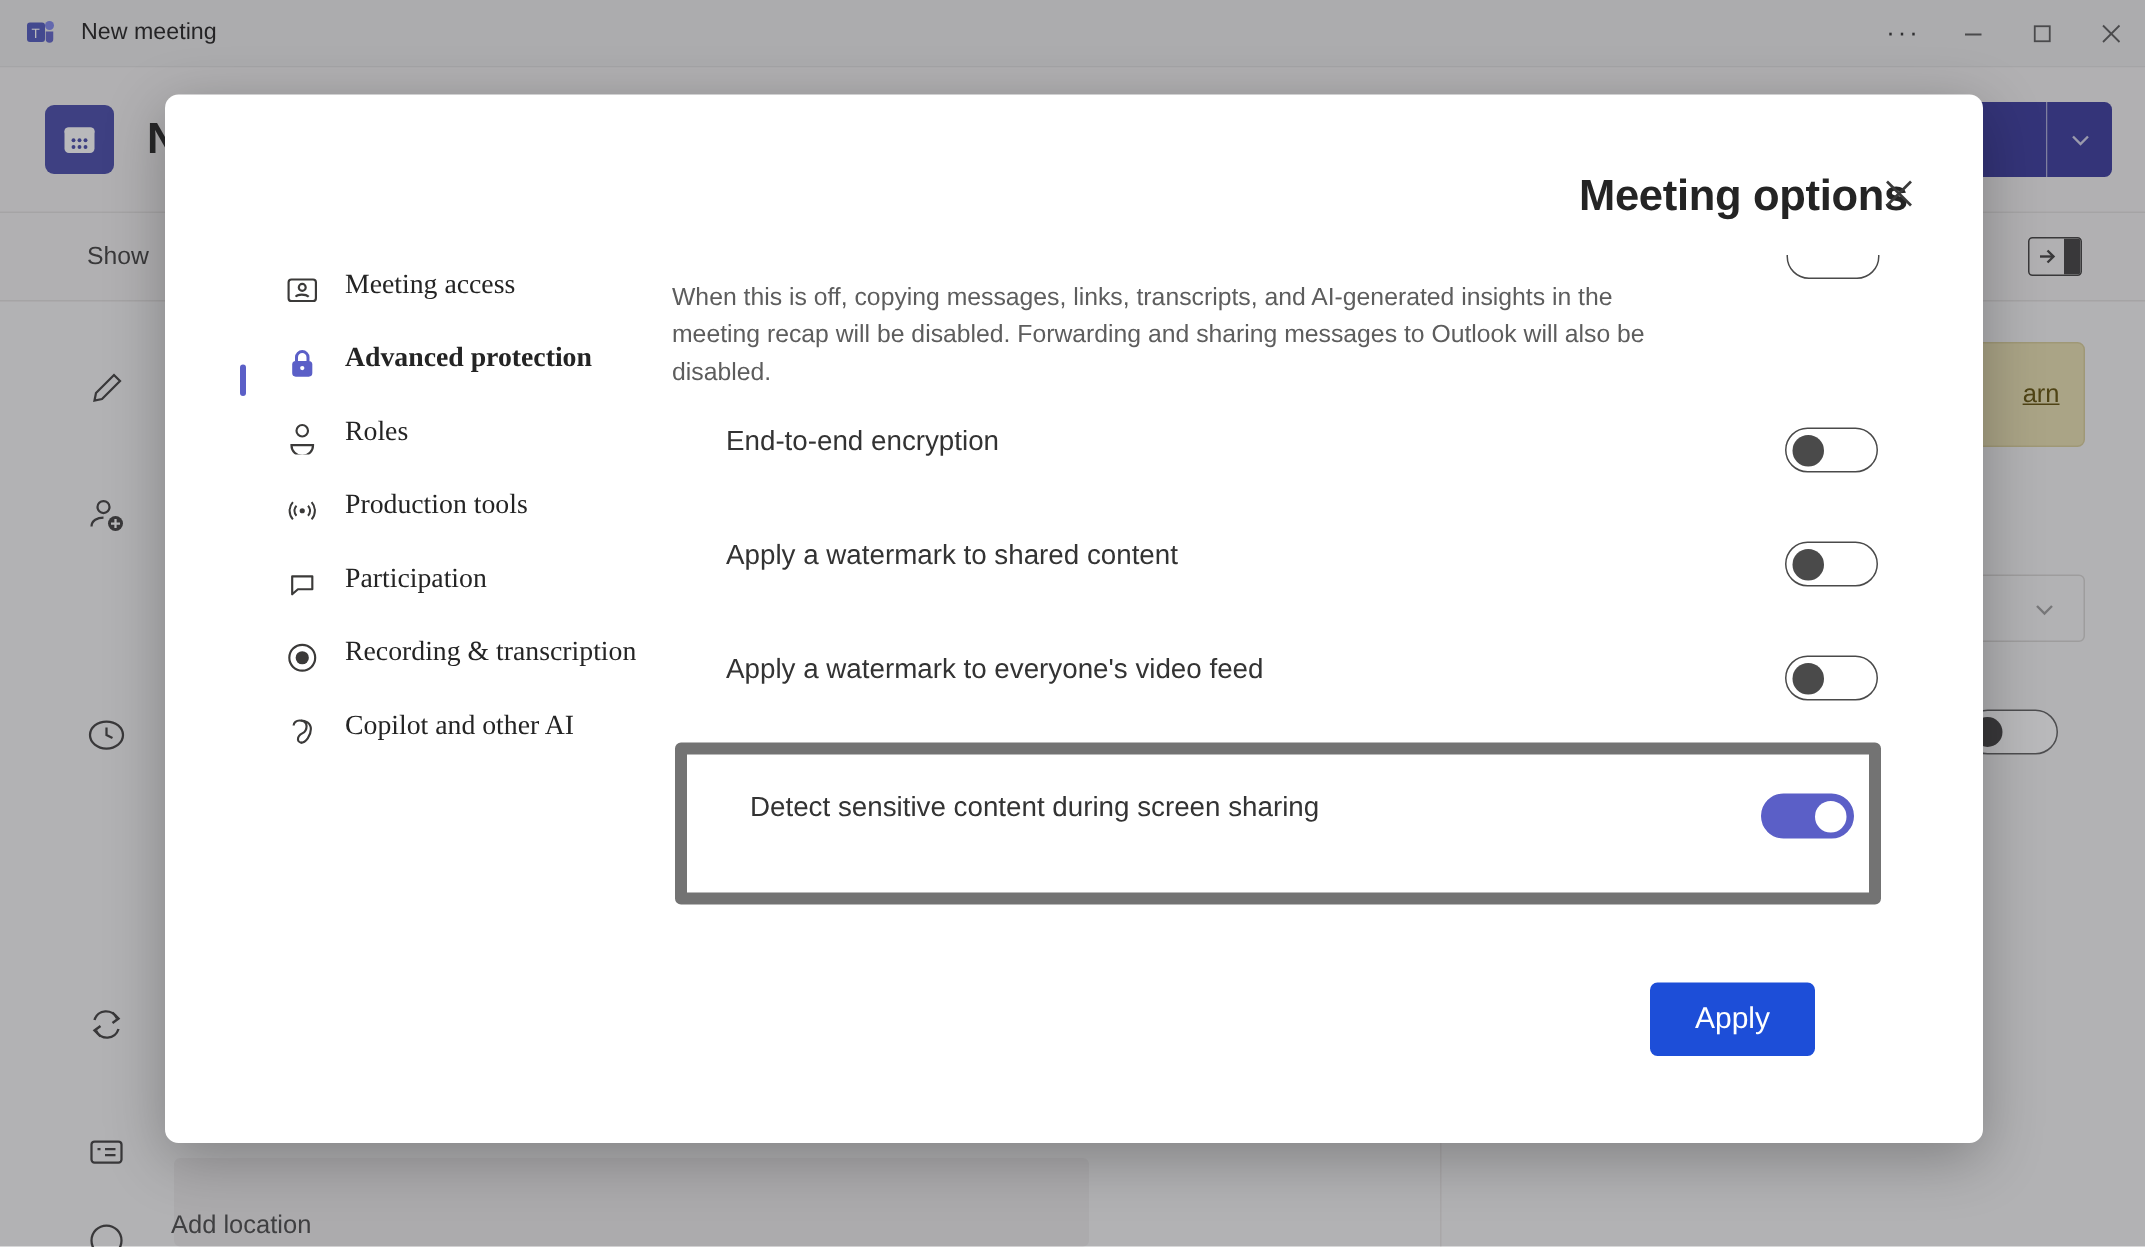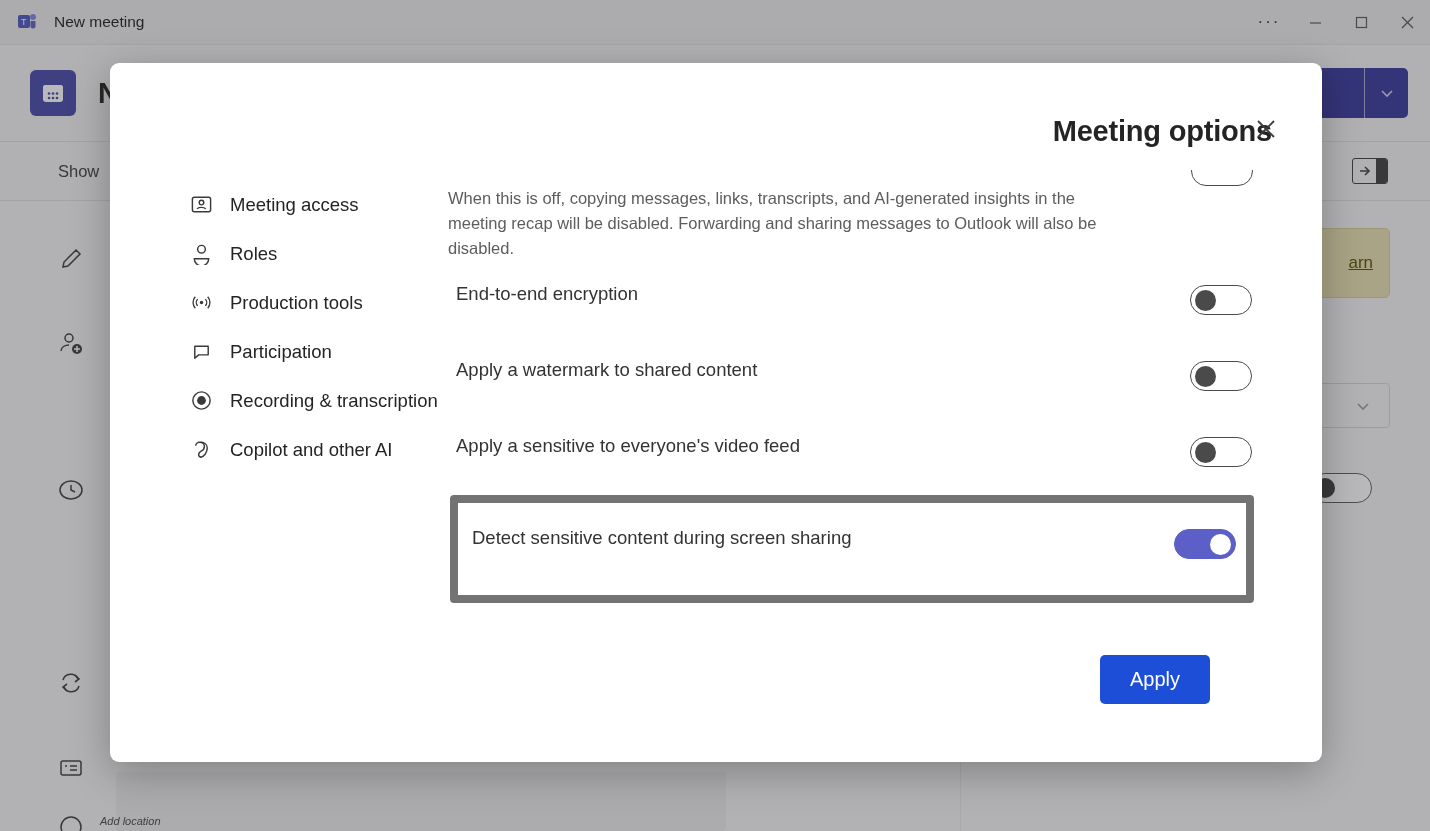--- a/index.html
+++ b/index.html
@@ -195,25 +195,24 @@
   }
   .ghost-field {
     position: absolute;
     left: 116px;
     width: 610px;
     background: #ebeaea;
     border-radius: 4px;
   }
   .ghost-addloc {
     position: absolute;
-    left: 100px;
+    left: 114px;
     bottom: 4px;
-    font-size: 11px;
+    font-size: 17px;
     color: #444;
-    font-style: italic;
   }
   .vsep {
     position: absolute;
     top: 201px; bottom: 0;
     left: 960px;
     width: 1px;
     background: #e6e4e2;
   }
 
   
@@ -259,24 +258,25 @@
 
   
   .sidebar {
     width: 328px;
     padding-left: 50px;
     padding-top: 10px;
     flex: 0 0 328px;
   }
   .side-item {
     display: flex;
-    align-items: center;
+    align-items: flex-start;
     height: 49px;
     position: relative;
     padding-left: 28px;
+    font-family: Liberation Serif, serif;
   }
   .side-item .sel-bar {
     position: absolute;
     left: 0;
     top: 14px;
     width: 4px;
     height: 21px;
     border-radius: 2px;
     background: transparent;
   }
@@ -328,21 +328,21 @@
     background: #fff;
   }
 
   .opt-row {
     display: flex;
     align-items: flex-start;
     justify-content: space-between;
     padding: 22px 4px 22px 8px;
     gap: 24px;
   }
-  .opt-text { flex: 1; }
+  .opt-text { flex: 1; margin-left: 28px; }
   .opt-label {
     font-size: 18.5px;
     color: #333333;
   }
   .opt-desc {
     font-size: 16.5px;
     line-height: 1.52;
     color: #5d5d5d;
     margin-top: 6px;
     max-width: 680px;
@@ -554,20 +554,31 @@
         <span class="side-ico">
           <svg width="23" height="23" viewBox="0 0 24 24">
             <rect x="2.5" y="4.5" width="19" height="15" rx="2" fill="none" stroke="currentColor" stroke-width="1.5"></rect>
             <circle cx="12" cy="10" r="2.4" fill="none" stroke="currentColor" stroke-width="1.5"></circle>
             <path d="M7.5 16.5c1-2 7-2 9 0" fill="none" stroke="currentColor" stroke-width="1.5"></path>
           </svg>
         </span>
         <span class="side-label">Meeting access</span>
       </div>
 
+      <div class="side-item active">
+        <span class="sel-bar"></span>
+        <span class="side-ico">
+          <svg width="23" height="23" viewBox="0 0 24 24">
+            <path d="M8 10V7.5a4 4 0 0 1 8 0V10" fill="none" stroke="currentColor" stroke-width="2.1"></path>
+            <rect x="5" y="10" width="14" height="11" rx="2.5" fill="currentColor"></rect>
+            <circle cx="12" cy="15" r="1.5" fill="#ffffff"></circle>
+          </svg>
+        </span>
+        <span class="side-label">Advanced protection</span>
+      </div>
 
       <div class="side-item">
         <span class="sel-bar"></span>
         <span class="side-ico">
           <svg width="23" height="23" viewBox="0 0 24 24">
             <circle cx="12" cy="7.5" r="4" fill="none" stroke="currentColor" stroke-width="1.5"></circle>
             <path d="M4.5 17.5a7.5 7.5 0 0 0 15 0z" fill="none" stroke="currentColor" stroke-width="1.5"></path>
           </svg>
         </span>
         <span class="side-label">Roles</span>
@@ -640,21 +651,21 @@
           <div class="opt-text">
             <div class="opt-label">Apply a watermark to shared content</div>
           </div>
           <div class="switch">
             <span class="knob"></span>
           </div>
         </div>
 
         <div class="opt-row">
           <div class="opt-text">
-            <div class="opt-label">Apply a sensitive to everyone's video feed</div>
+            <div class="opt-label">Apply a watermark to everyone's video feed</div>
           </div>
           <div class="switch">
             <span class="knob"></span>
           </div>
         </div>
 
         <div class="highlight-box">
           <div class="opt-row">
             <div class="opt-text">
               <div class="opt-label">Detect sensitive content during screen sharing</div>

